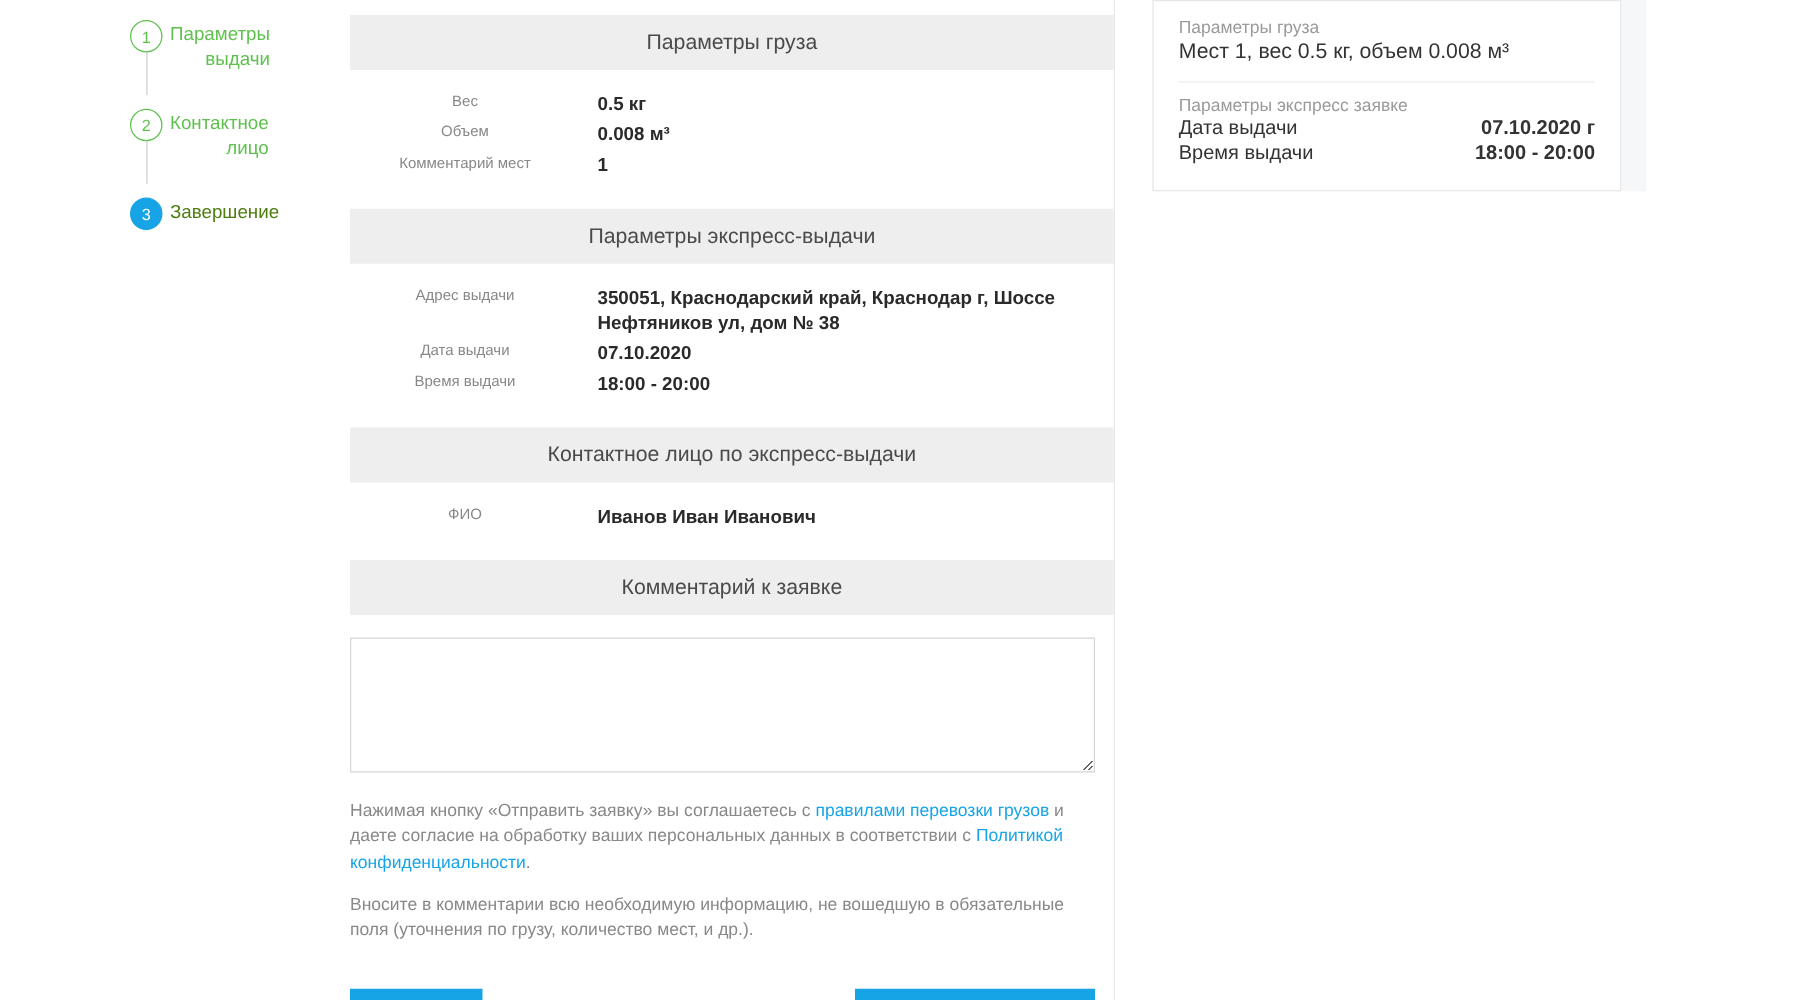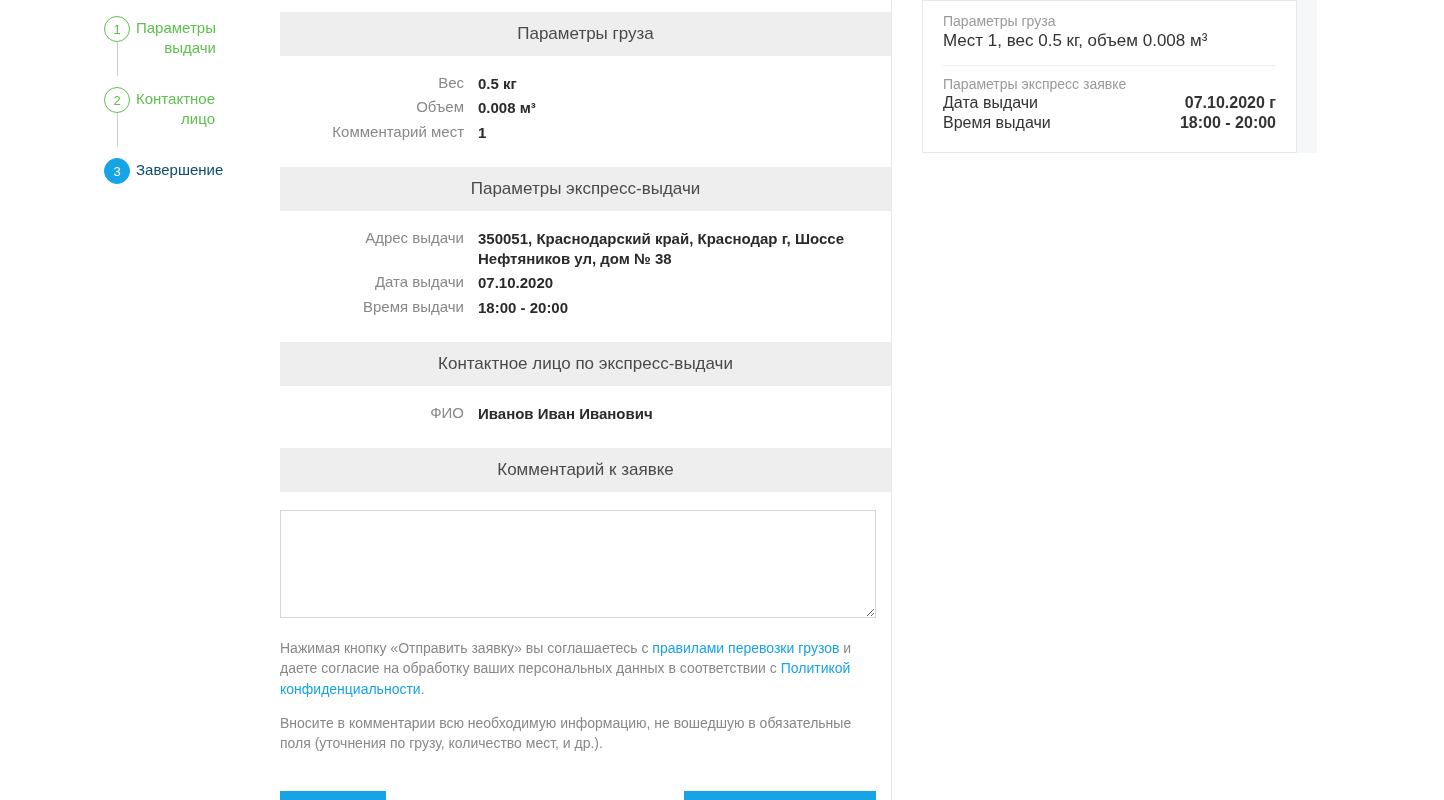--- a/index.html
+++ b/index.html
@@ -63,21 +63,21 @@
   font-size: 15px;
   line-height: 1.3;
   padding-top: 2px;
   text-align: right;
 }
 .step.active .num {
   background: #17a4e6;
   border-color: #17a4e6;
   color: #fff;
 }
-.step.active .label { color: #0c4a6e; }
+.step.active .label { color: #4d7c0f; }
 .step:not(:last-child)::after {
   content: "";
   position: absolute;
   left: 13px;
   top: 26px;
   width: 1px;
   height: 34px;
   background: #cfcfcf;
 }
 .step:not(:last-child) { padding-bottom: 30px; margin-bottom: 0; }
@@ -87,24 +87,24 @@
   background: #eeeeee;
   text-align: center;
   font-size: 17px;
   color: #4a4a4a;
   padding: 12px 8px;
   margin-bottom: 18px;
 }
 .kv { display: flex; margin: 4px 0; }
 .kv .k {
   width: 198px;
-  text-align: right;
+  text-align: center;
   padding-right: 14px;
   color: #888;
-  font-size: 15px;
+  font-size: 12px;
   flex-shrink: 0;
 }
 .kv .v {
   font-weight: 700;
   color: #2a2a2a;
   font-size: 15px;
   line-height: 1.35;
 }
 .block { margin-bottom: 24px; }
 textarea.comment {

